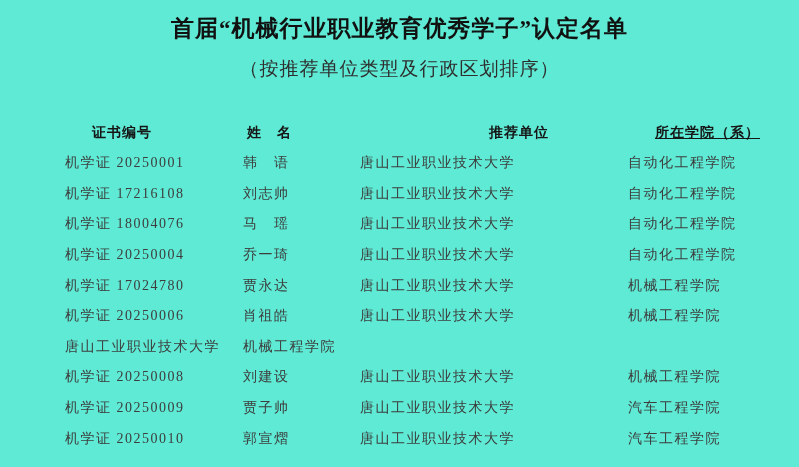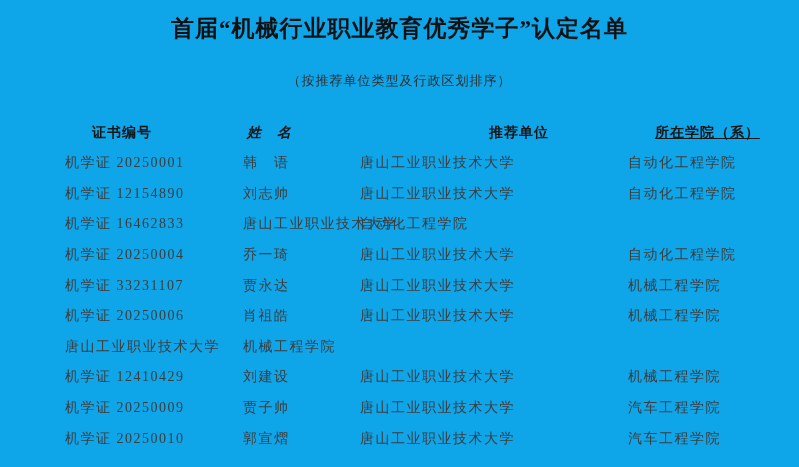--- a/index.html
+++ b/index.html
@@ -4,21 +4,21 @@
 <style>
   html, body {
     margin: 0;
     padding: 0;
     background: #ffffff;
   }
   .doc {
     position: relative;
     width: 799px;
     height: 467px;
-    background: #0ea5e9;
+    background: #5eead4;
     overflow: hidden;
     font-family: "Liberation Serif", serif;
   }
   .title {
     position: absolute;
     top: 13px;
     left: 0;
     width: 100%;
     text-align: center;
     font-size: 23px;
@@ -26,26 +26,25 @@
     letter-spacing: 1px;
     color: #111111;
     font-family: "Liberation Serif", serif;
   }
   .subtitle {
     position: absolute;
     top: 56px;
     left: 0;
     width: 100%;
     text-align: center;
-    font-size: 13px;
+    font-size: 19px;
     font-weight: normal;
     letter-spacing: 1px;
     color: #2e2e2e;
     font-family: Liberation Serif, serif;
-    margin-top: 16px;
   }
   .table {
     position: absolute;
     top: 118px;
     left: 0;
     width: 799px;
   }
   .trow {
     display: grid;
     grid-template-columns: 158px 97px 248px 1fr;
@@ -60,21 +59,21 @@
   }
   .trow.thead {
     height: 30px;
     font-weight: bold;
     color: #161616;
     font-family: "Liberation Sans", sans-serif;
     letter-spacing: 1px;
   }
   .cell { overflow: visible; }
   .thead .cell-cert    { padding-left: 27px; }
-  .thead .cell-name    { padding-left: 4px; font-style: italic;  }
+  .thead .cell-name    { padding-left: 4px;  }
   .thead .cell-unit    { padding-left: 70px; text-align: center; }
   .thead .cell-college { padding-left: 27px; text-decoration: underline; }
 </style>
 </head>
 <body>
 
 <div class="doc">
 
   <div class="title">首届“机械行业职业教育优秀学子”认定名单</div>
   <div class="subtitle">（按推荐单位类型及行政区划排序）</div>
@@ -89,60 +88,61 @@
     </div>
 
     <div class="trow">
       <div class="cell cell-cert">机学证 20250001</div>
       <div class="cell cell-name">韩　语</div>
       <div class="cell cell-unit">唐山工业职业技术大学</div>
       <div class="cell cell-college">自动化工程学院</div>
     </div>
 
     <div class="trow">
-      <div class="cell cell-cert">机学证 12154890</div>
+      <div class="cell cell-cert">机学证 17216108</div>
       <div class="cell cell-name">刘志帅</div>
       <div class="cell cell-unit">唐山工业职业技术大学</div>
       <div class="cell cell-college">自动化工程学院</div>
     </div>
 
     <div class="trow">
-      <div class="cell cell-cert">机学证 16462833</div>
+      <div class="cell cell-cert">机学证 18004076</div>
+      <div class="cell cell-name">马　瑶</div>
       <div class="cell cell-unit">唐山工业职业技术大学</div>
       <div class="cell cell-college">自动化工程学院</div>
     </div>
 
     <div class="trow">
       <div class="cell cell-cert">机学证 20250004</div>
       <div class="cell cell-name">乔一琦</div>
       <div class="cell cell-unit">唐山工业职业技术大学</div>
       <div class="cell cell-college">自动化工程学院</div>
     </div>
 
     <div class="trow">
-      <div class="cell cell-cert">机学证 33231107</div>
+      <div class="cell cell-cert">机学证 17024780</div>
       <div class="cell cell-name">贾永达</div>
       <div class="cell cell-unit">唐山工业职业技术大学</div>
       <div class="cell cell-college">机械工程学院</div>
     </div>
 
     <div class="trow">
       <div class="cell cell-cert">机学证 20250006</div>
       <div class="cell cell-name">肖祖皓</div>
       <div class="cell cell-unit">唐山工业职业技术大学</div>
       <div class="cell cell-college">机械工程学院</div>
     </div>
 
     <div class="trow">
       <div class="cell cell-unit">唐山工业职业技术大学</div>
       <div class="cell cell-college">机械工程学院</div>
     </div>
 
     <div class="trow">
-      <div class="cell cell-cert">机学证 12410429</div>
+      <div class="cell cell-cert">机学证 20250008</div>
       <div class="cell cell-name">刘建设</div>
       <div class="cell cell-unit">唐山工业职业技术大学</div>
       <div class="cell cell-college">机械工程学院</div>
     </div>
 
     <div class="trow">
       <div class="cell cell-cert">机学证 20250009</div>
       <div class="cell cell-name">贾子帅</div>
       <div class="cell cell-unit">唐山工业职业技术大学</div>
       <div class="cell cell-college">汽车工程学院</div>

